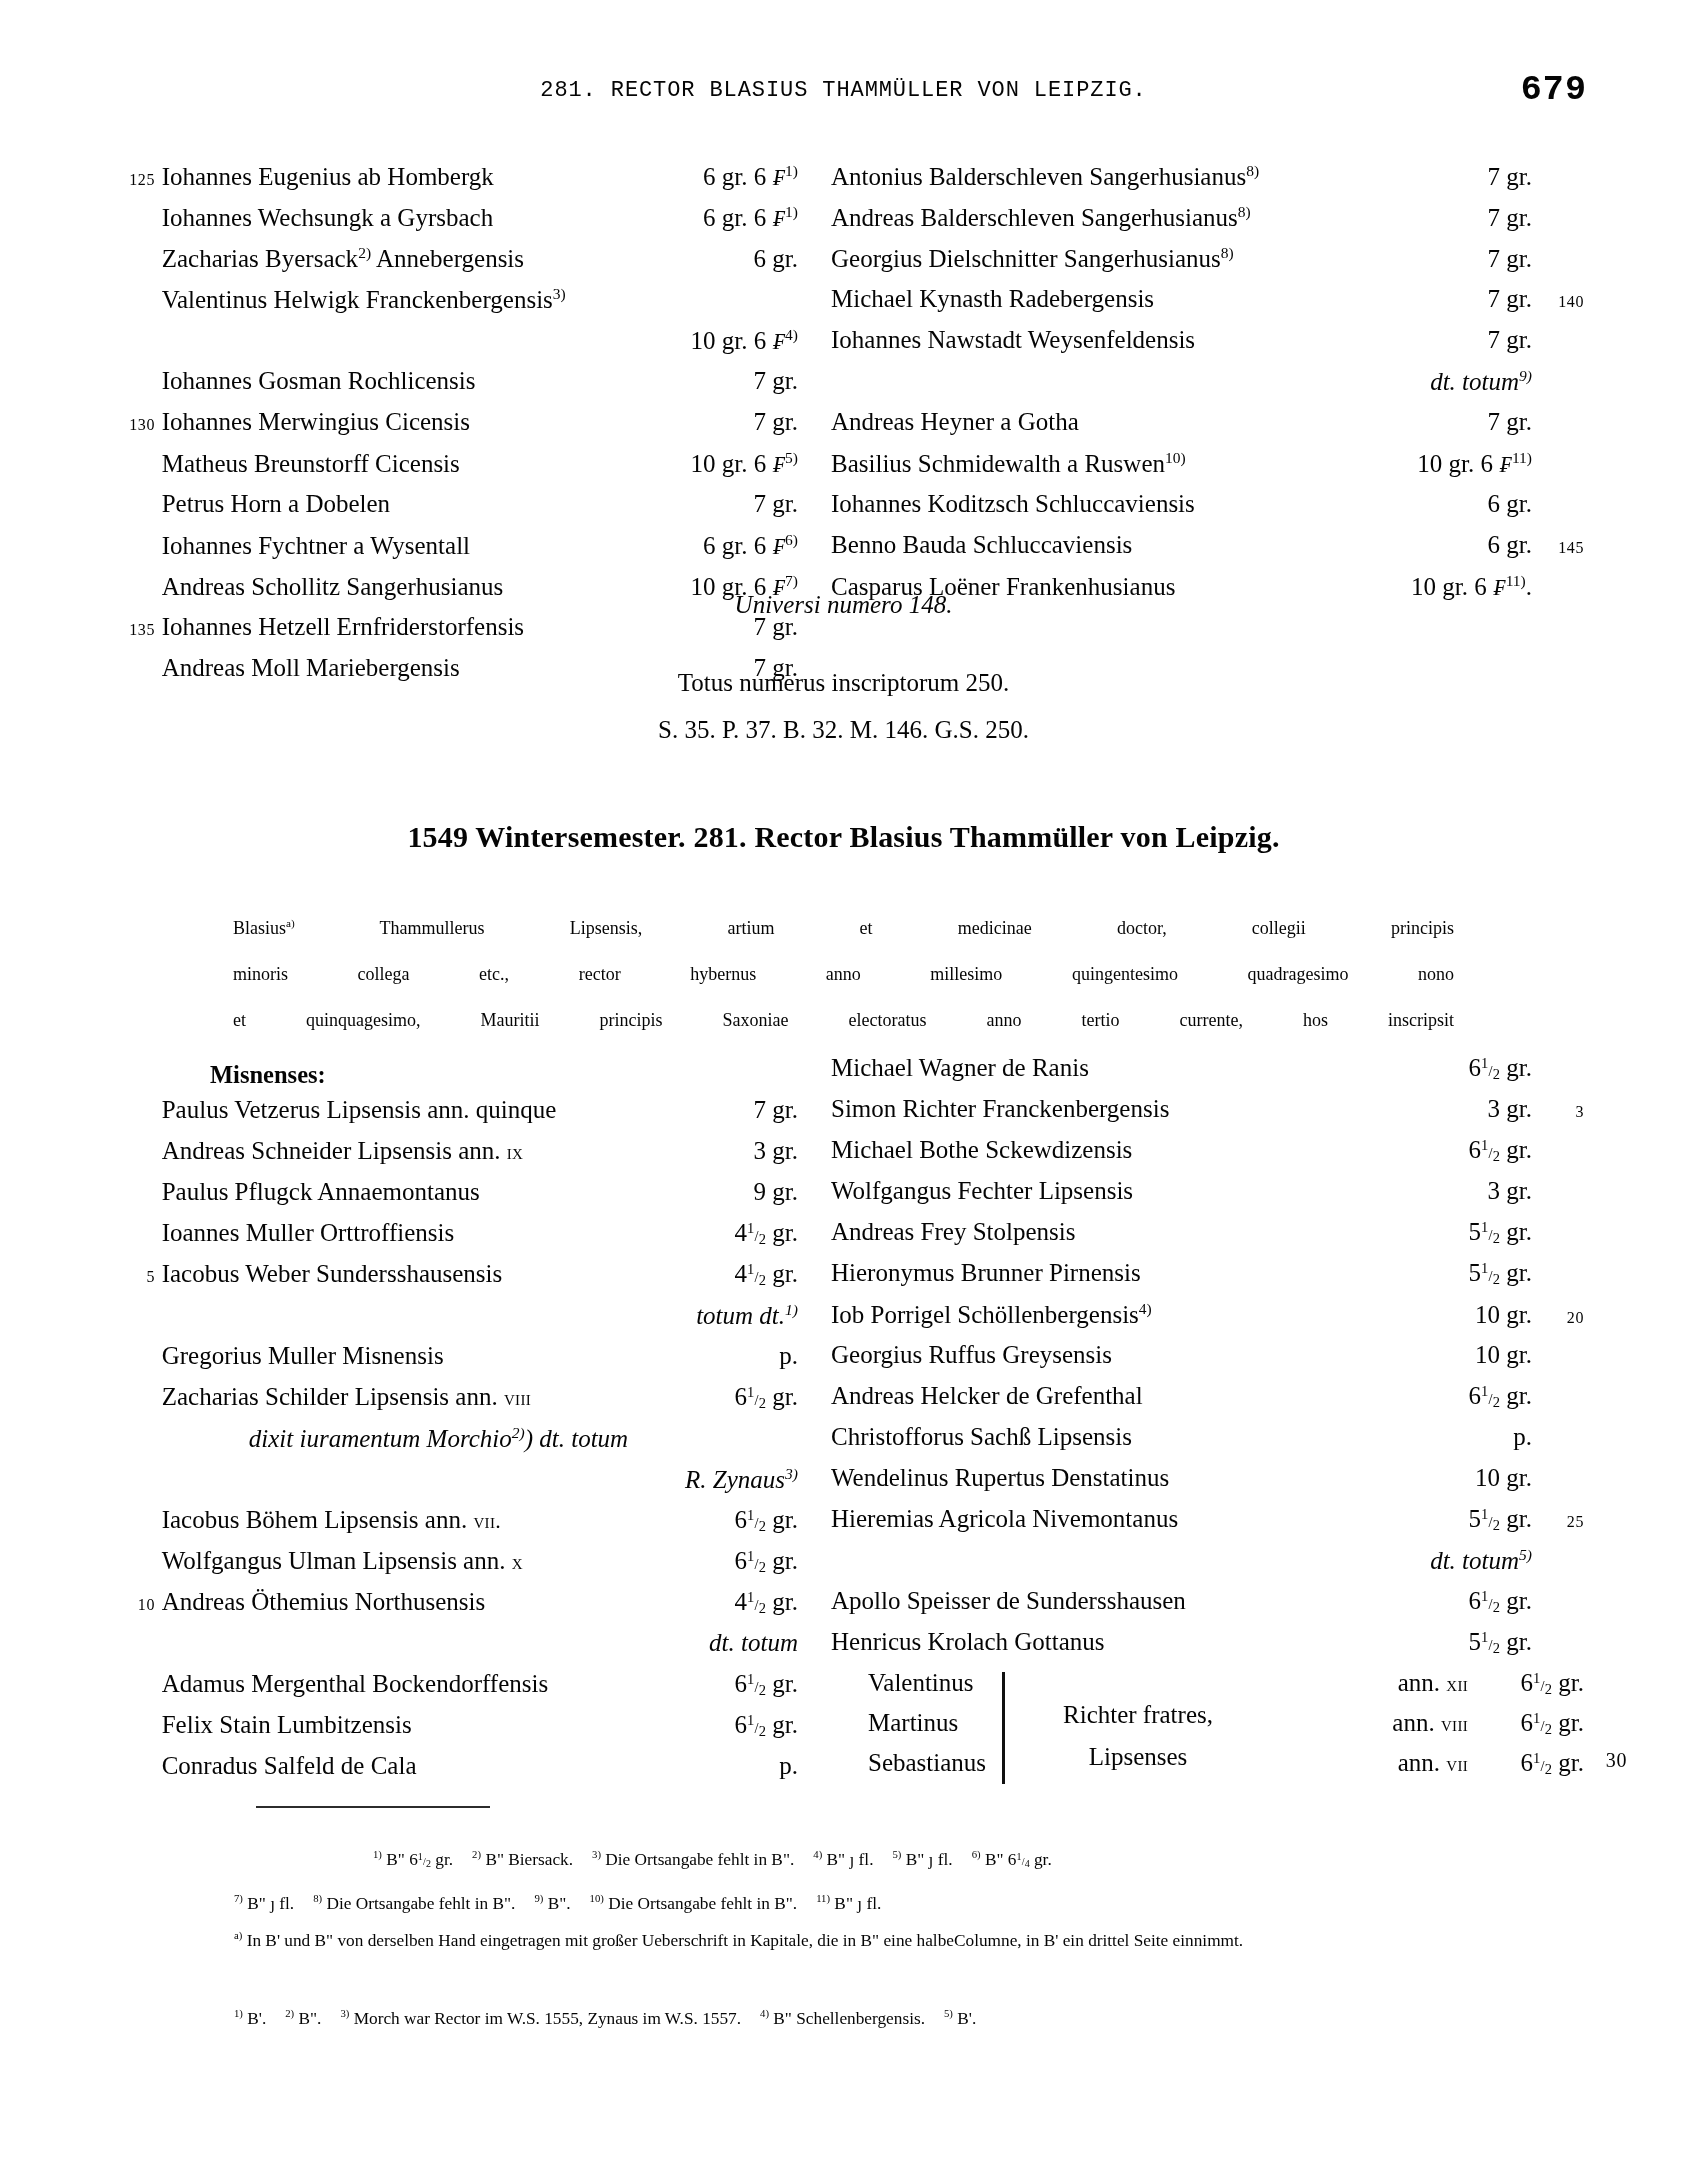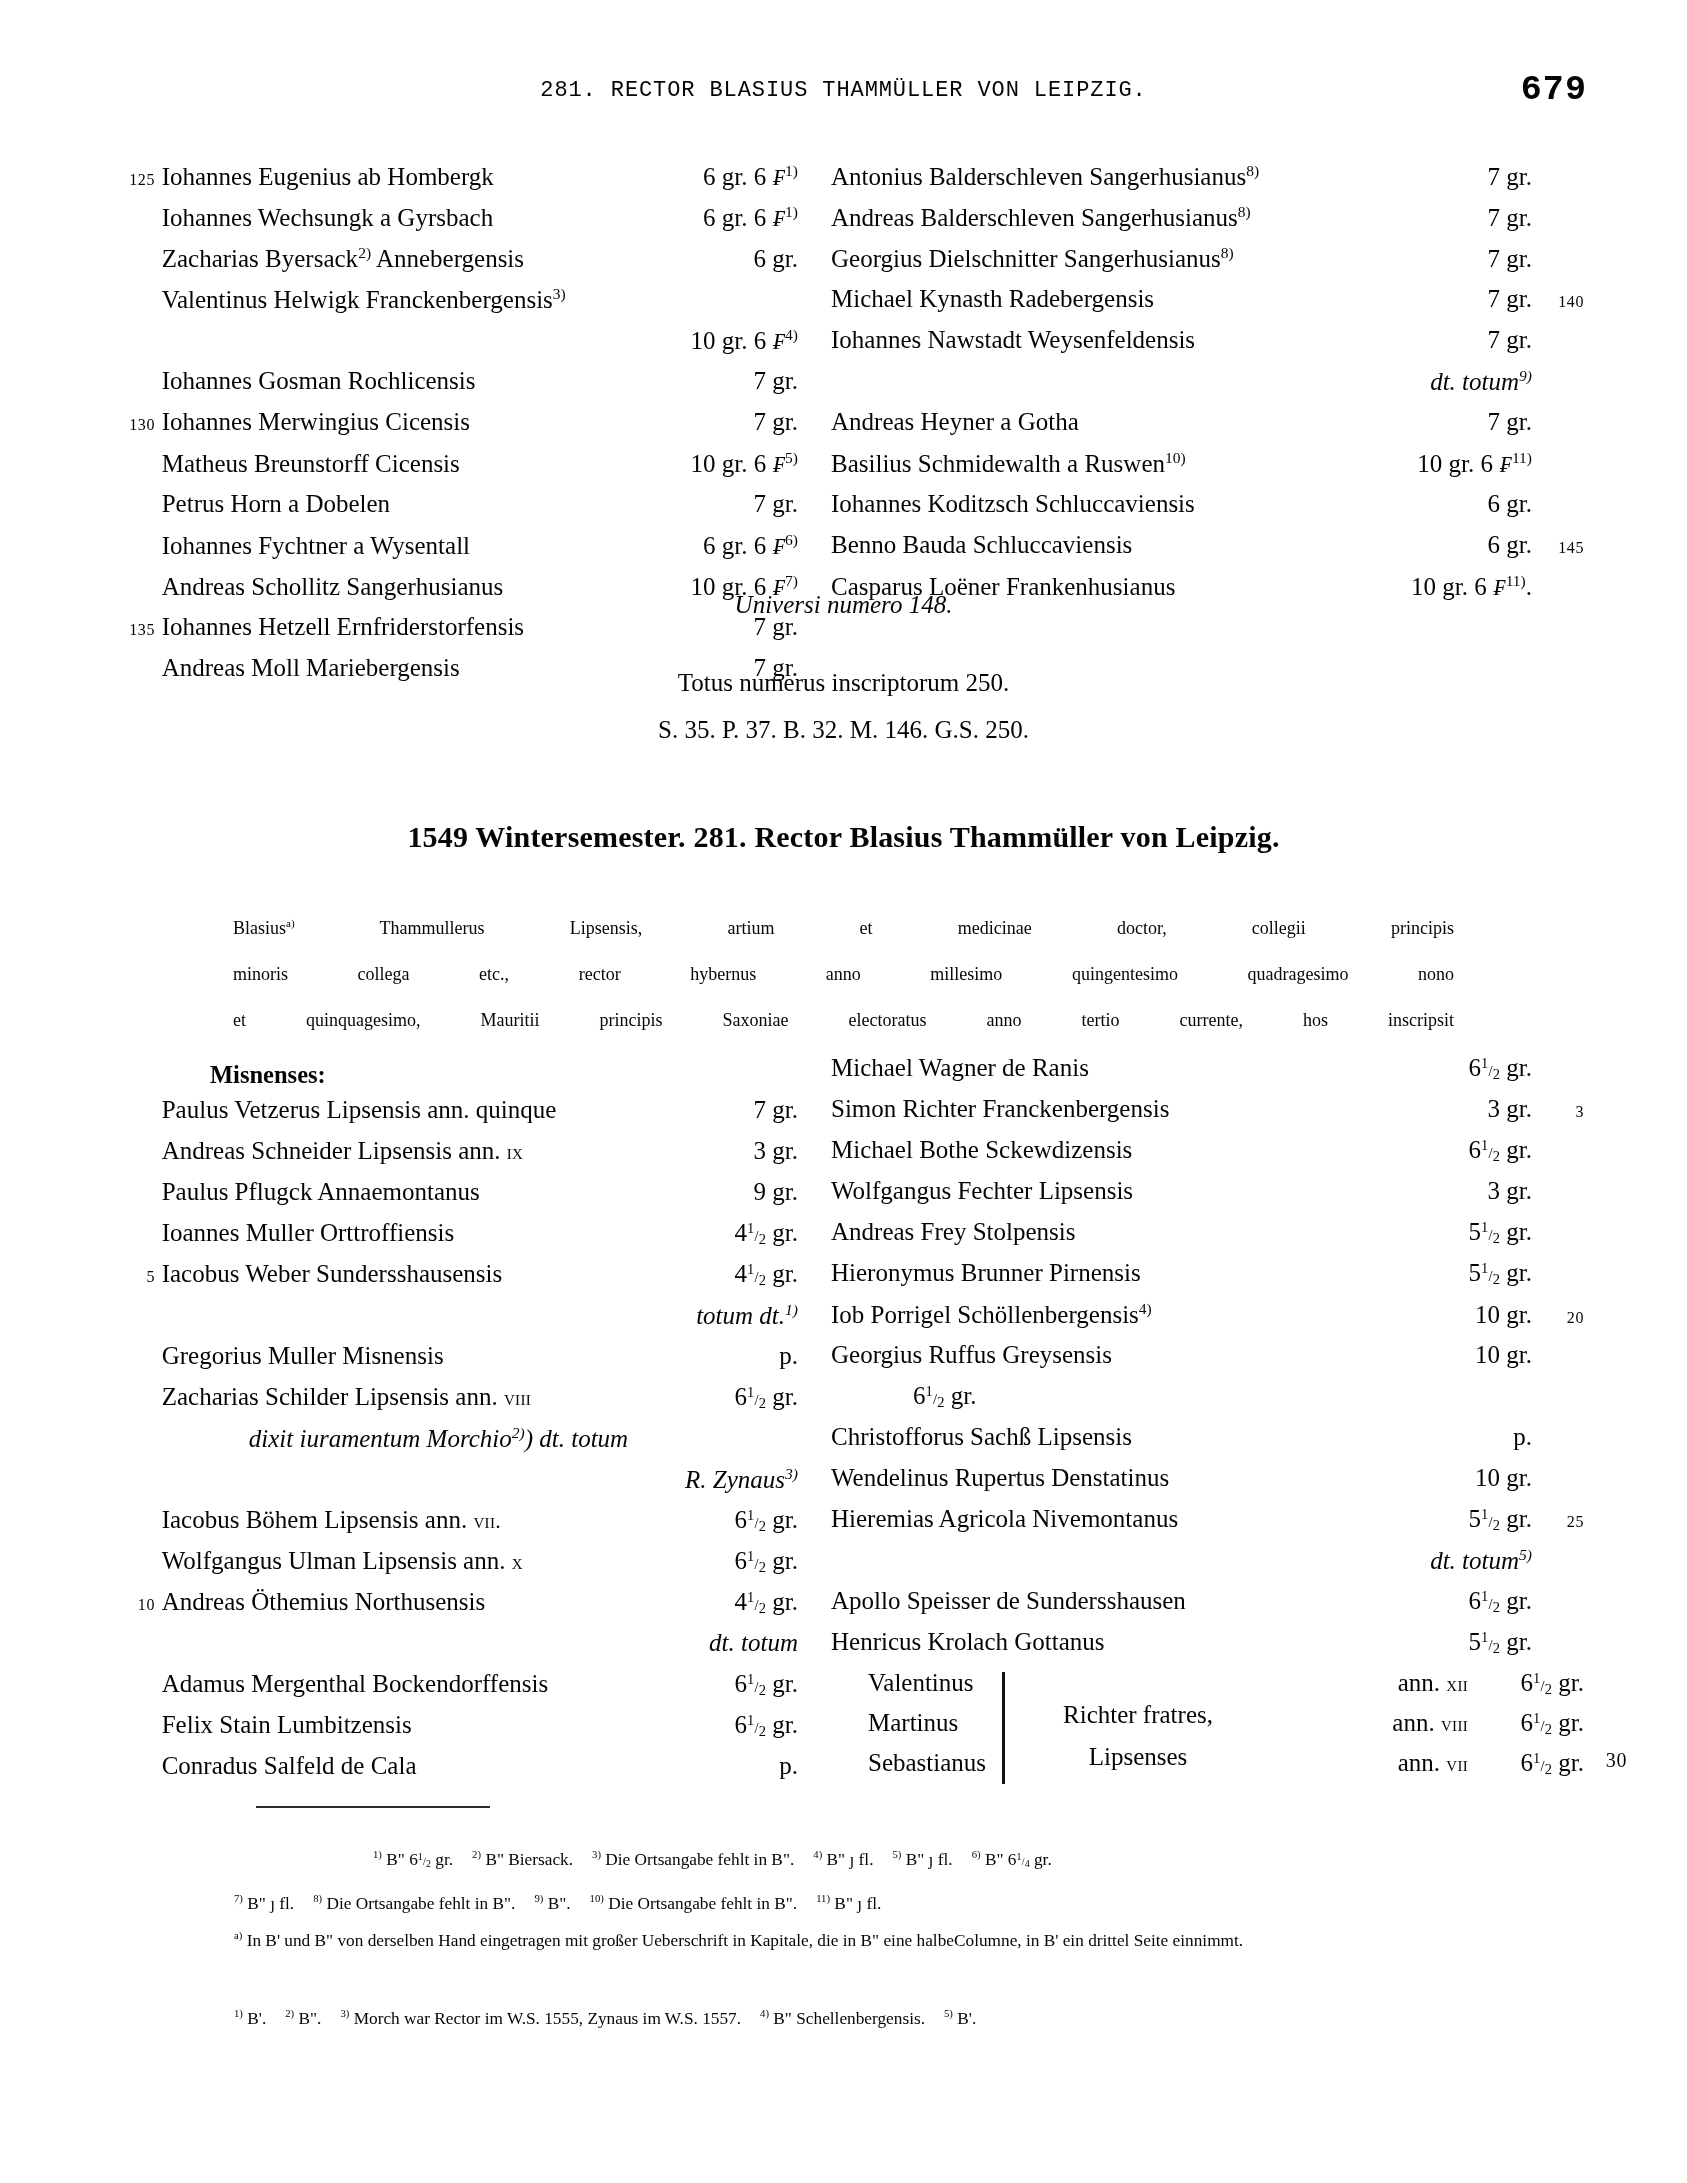--- a/index.html
+++ b/index.html
@@ -494,20 +494,21 @@
             <span class="name">Iob Porrigel Schöllenbergensis<span class="sup">4)</span></span>
             <span class="fee w-mid">10 gr.</span>
             <span class="num-outer r">20</span>
           </div>
           <div class="row">
             <span class="name">Georgius Ruffus Greysensis</span>
             <span class="fee w-mid">10 gr.</span>
             <span class="num-outer r"></span>
           </div>
           <div class="row">
+            <span class="name">Andreas Helcker de Grefenthal</span>
             <span class="fee w-mid">6<span class="frac"><span class="n">1</span><span class="s">/</span><span class="d">2</span></span> gr.</span>
             <span class="num-outer r"></span>
           </div>
           <div class="row">
             <span class="name">Christofforus Sachß Lipsensis</span>
             <span class="fee w-narrow">p.</span>
             <span class="num-outer r"></span>
           </div>
           <div class="row">
             <span class="name">Wendelinus Rupertus Denstatinus</span>

